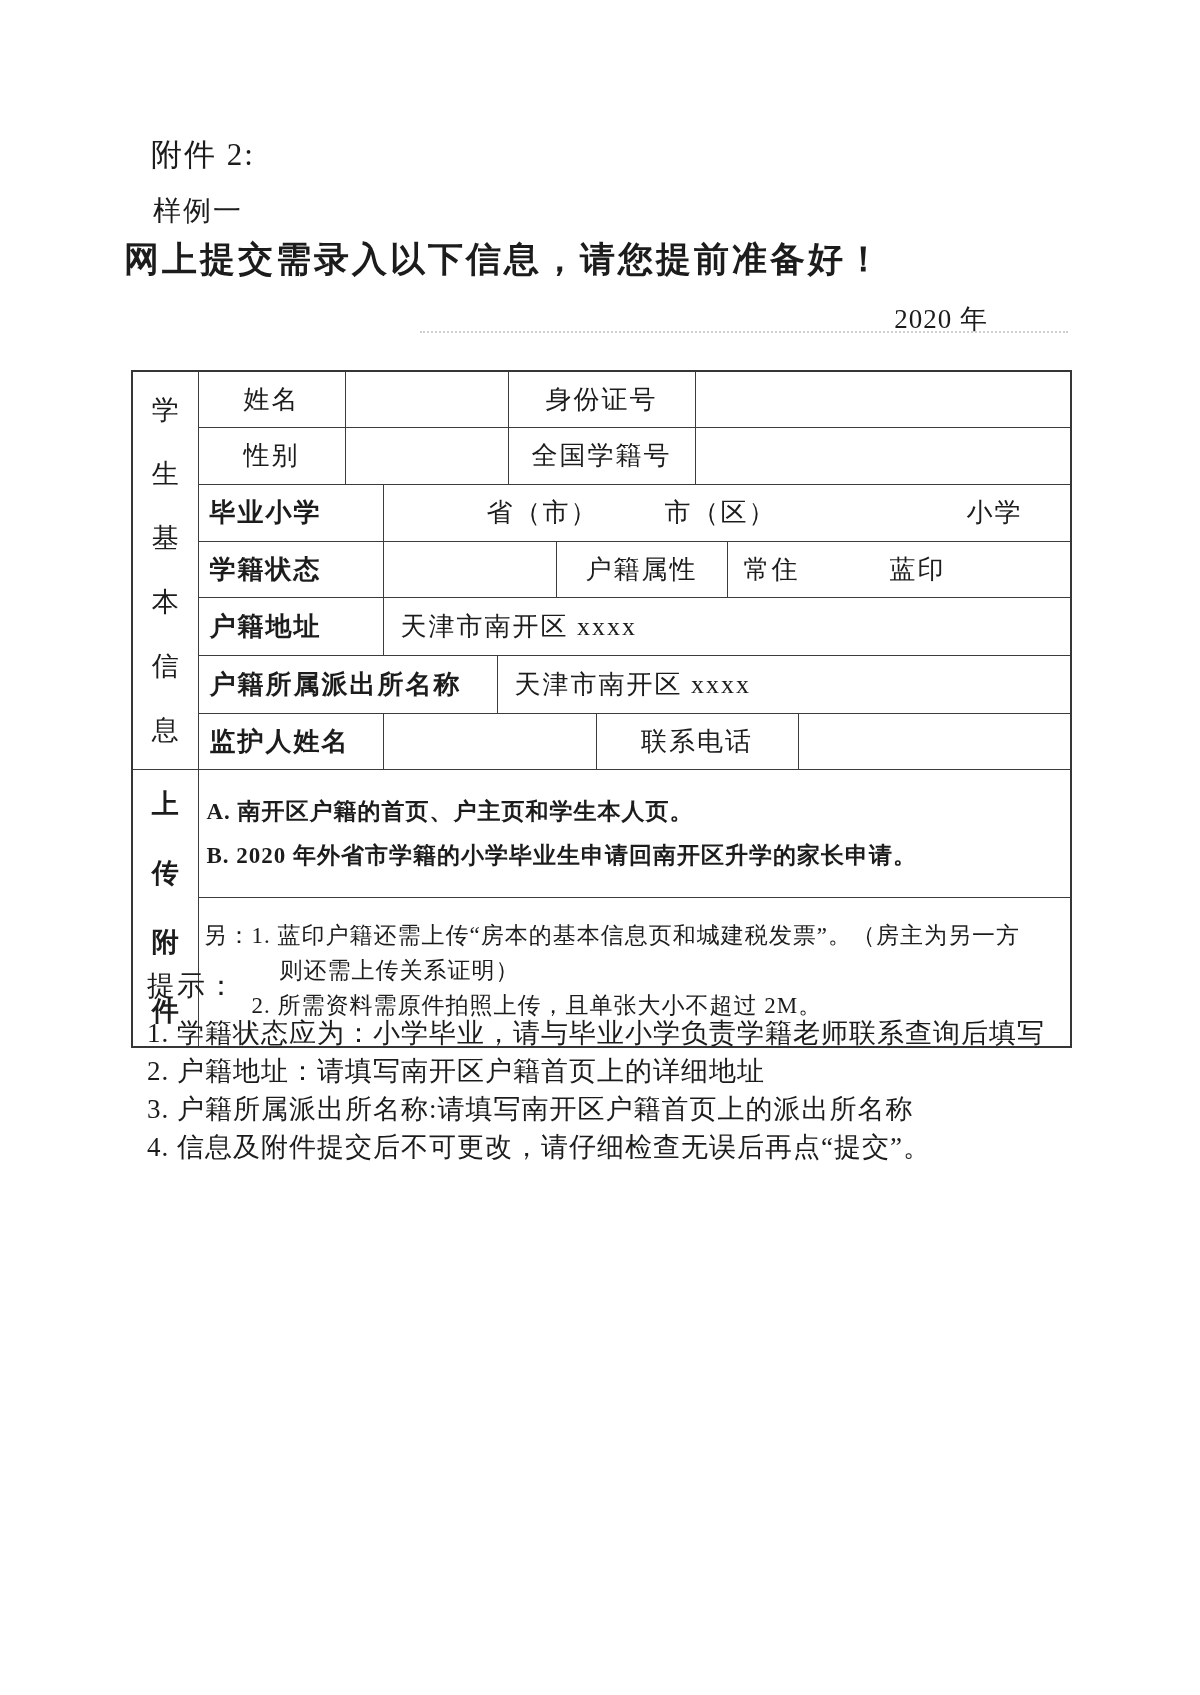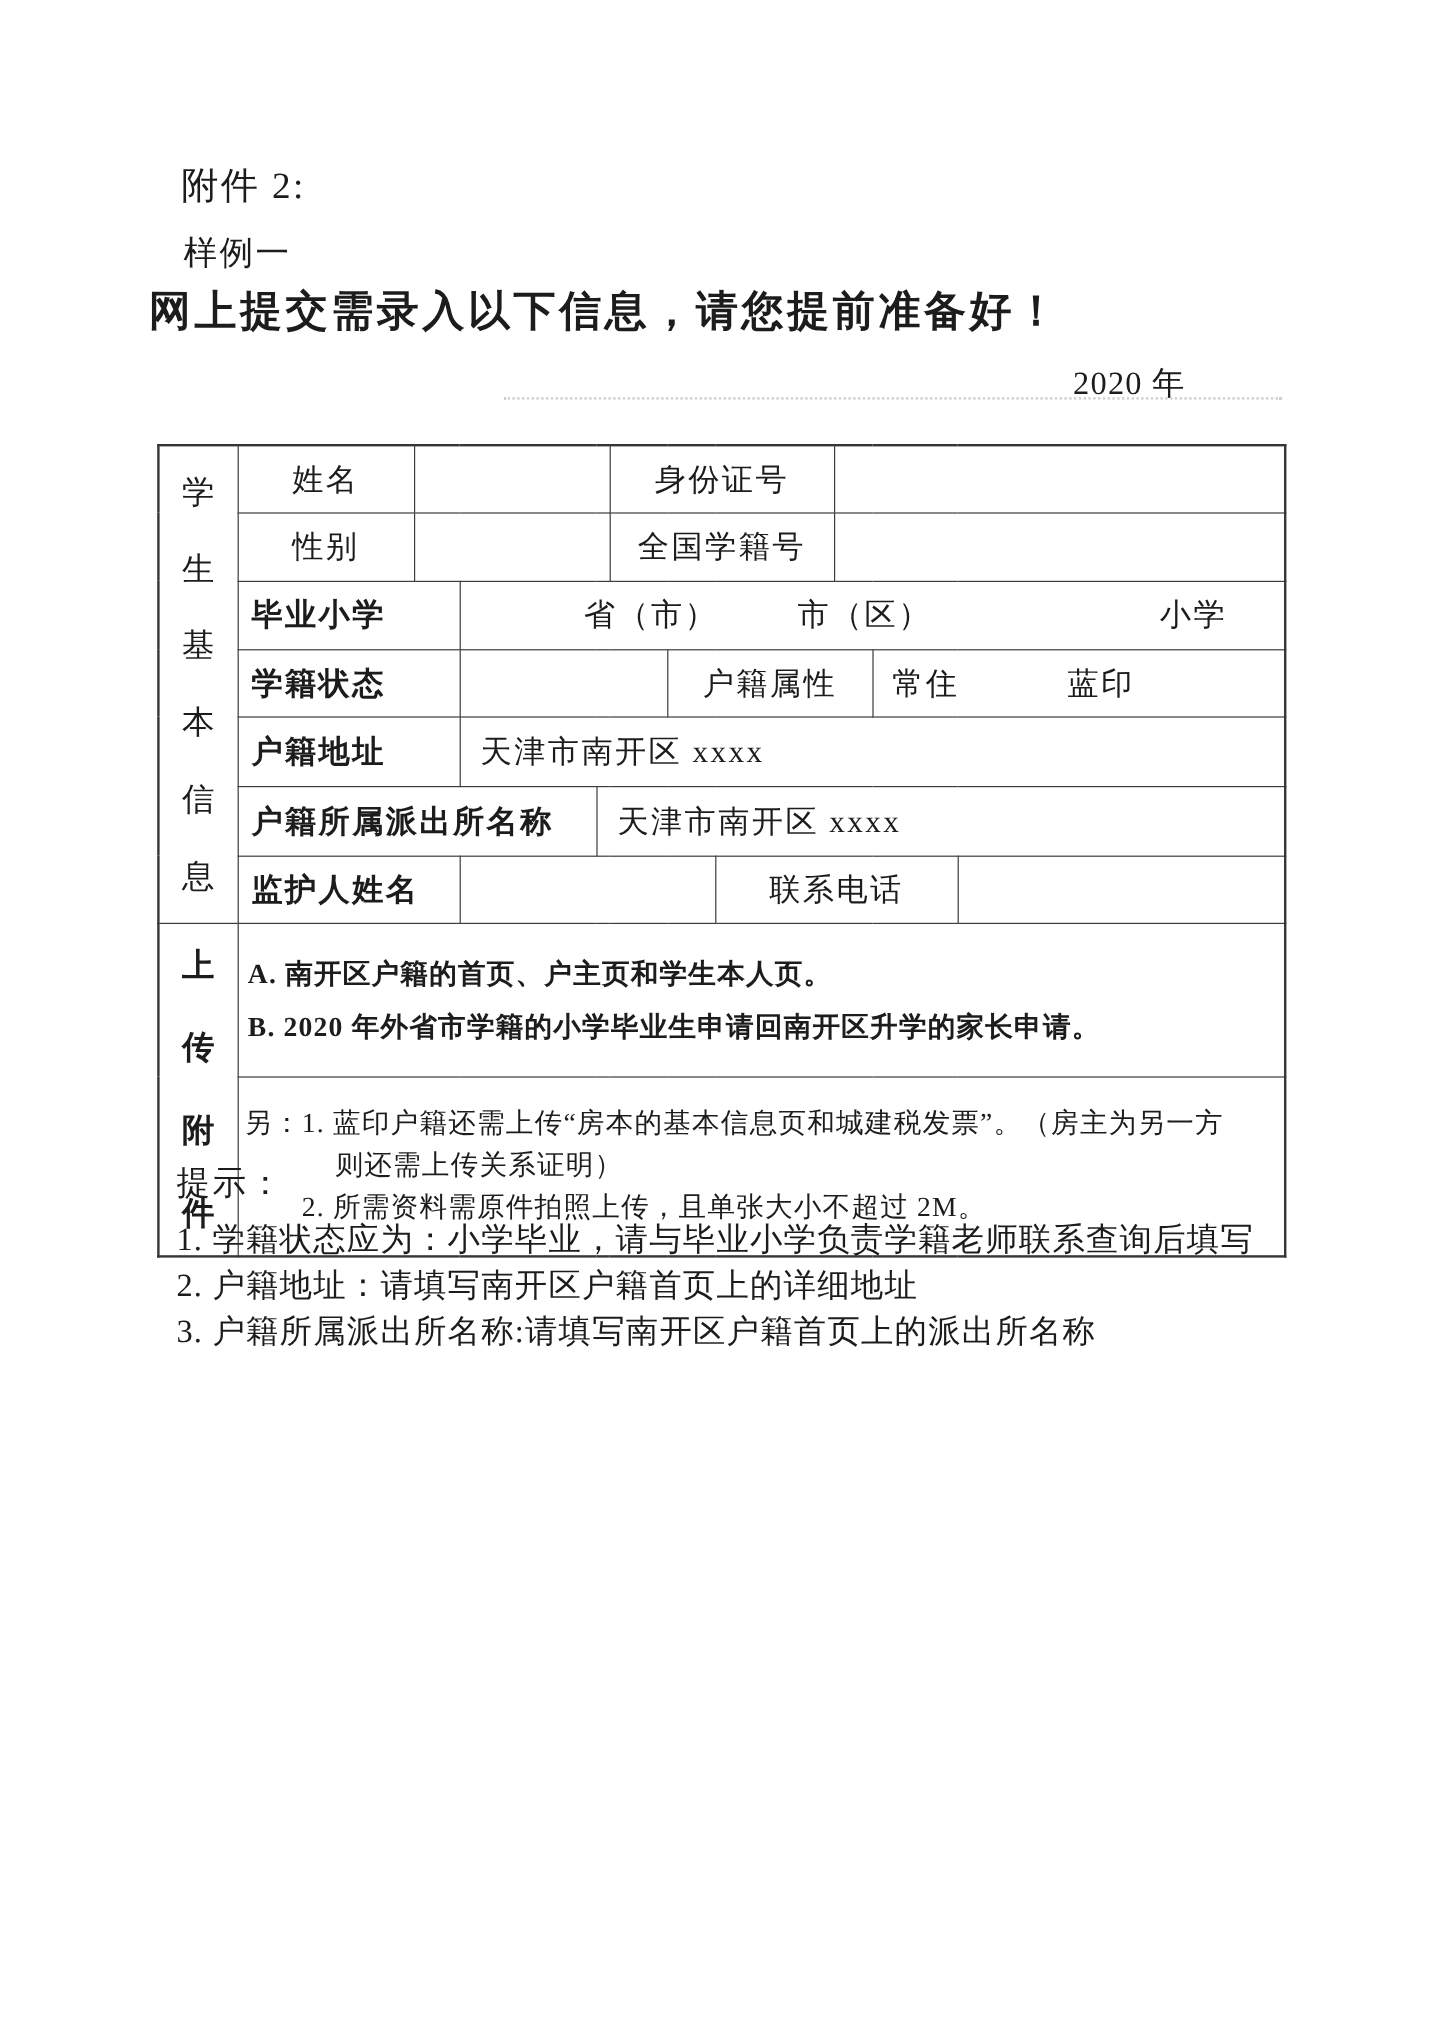--- a/index.html
+++ b/index.html
@@ -194,15 +194,16 @@
       </td>
     </tr>
   </tbody>
     </table>
 
   <div class="tips">
     <div class="tips-title">提示：</div>
     <div class="tips-item">1. 学籍状态应为：小学毕业，请与毕业小学负责学籍老师联系查询后填写</div>
     <div class="tips-item">2. 户籍地址：请填写南开区户籍首页上的详细地址</div>
     <div class="tips-item">3. 户籍所属派出所名称:请填写南开区户籍首页上的派出所名称</div>
+    <div class="tips-item">4. 信息及附件提交后不可更改，请仔细检查无误后再点“提交”。</div>
   </div>
 
 </div>
 
 </body></html>

